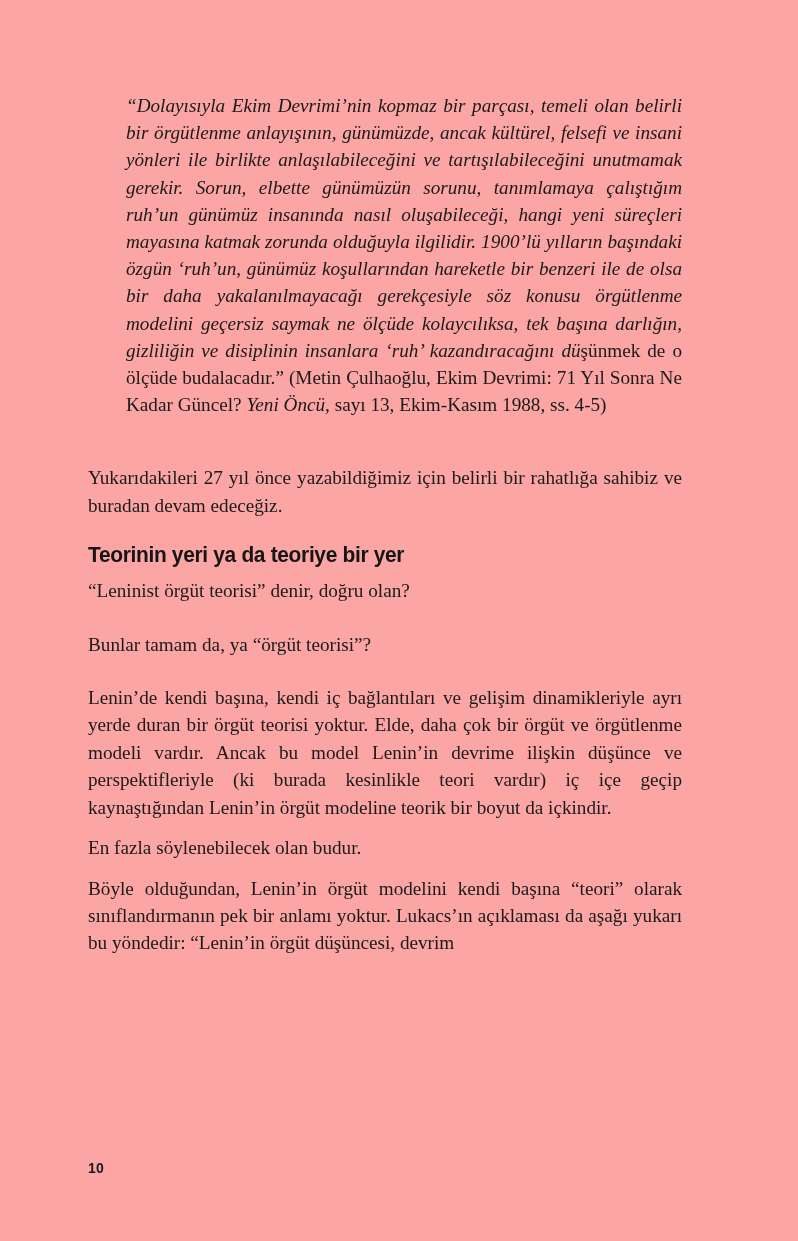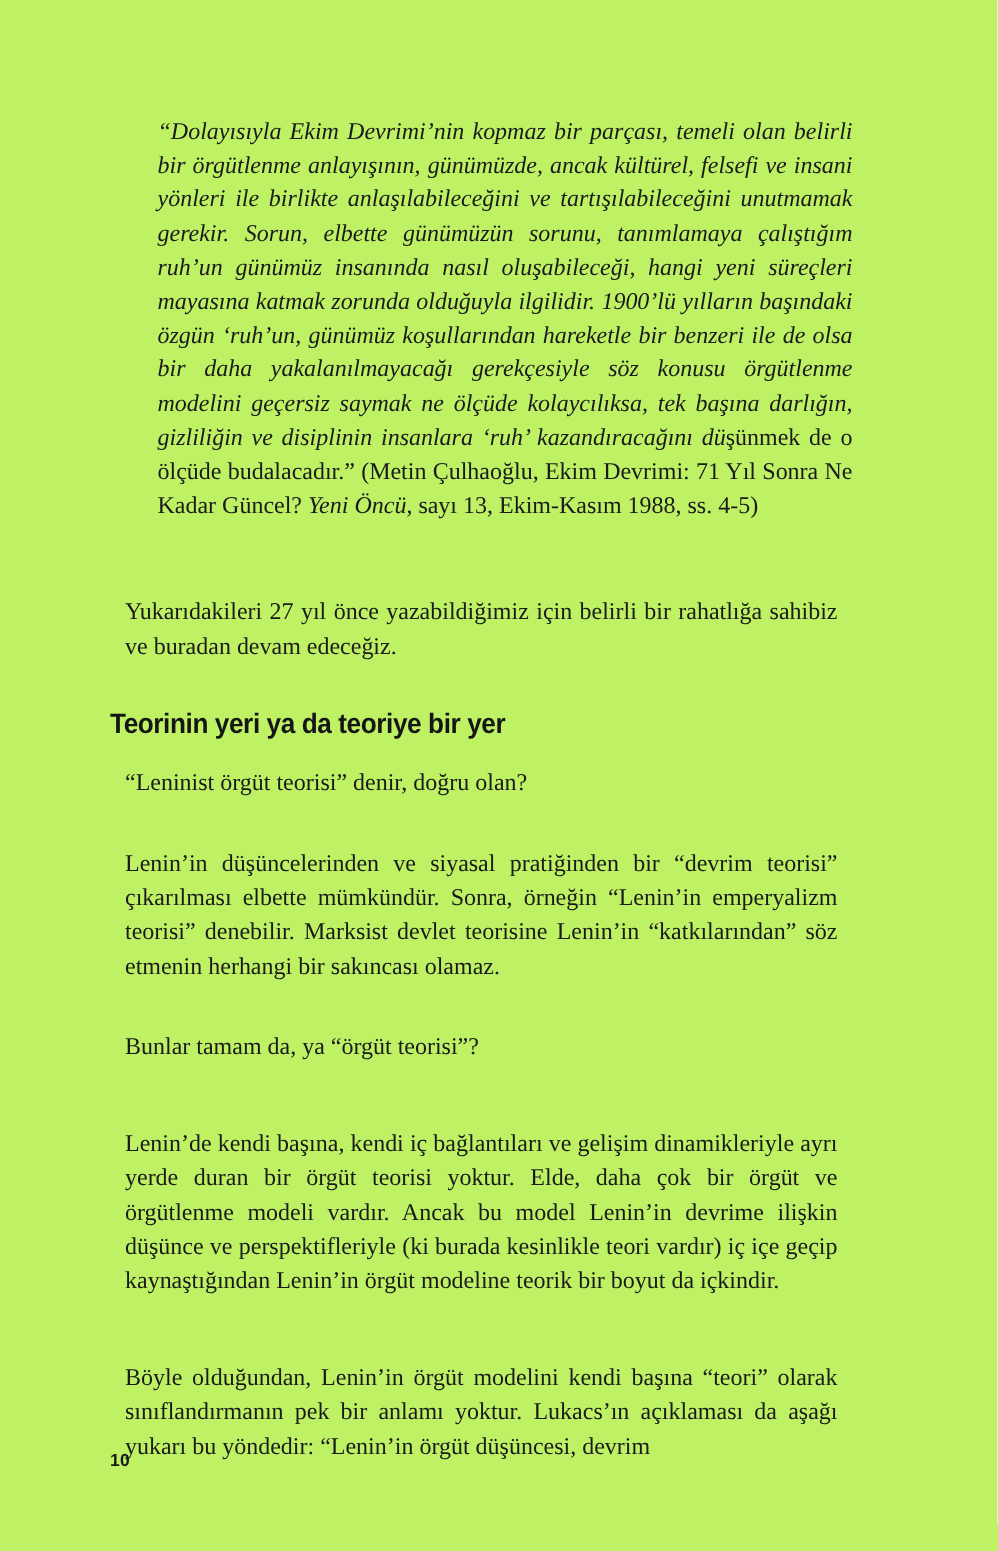--- a/index.html
+++ b/index.html
@@ -8,21 +8,21 @@
     background: #ffffff;
   }
   body {
     font-family: "Liberation Serif", "DejaVu Serif", serif;
     color: #1a1a1a;
   }
   .page {
     position: relative;
     width: 798px;
     height: 1241px;
-    background: #bef264;
+    background: #fca5a5;
     overflow: hidden;
     box-sizing: border-box;
   }
   .content {
     position: absolute;
     left: 88px;
     top: 92px;
     width: 594px;
   }
 
@@ -38,21 +38,21 @@
   }
   .blockquote .it {
     font-style: italic;
   }
   .blockquote .rm {
     font-style: normal;
   }
 
   
   .para {
-    margin: 12px;
+    margin: 0;
     font-size: 19.2px;
     line-height: 27.4px;
     text-align: justify;
     text-justify: inter-word;
     hyphens: none;
   }
   .gap-after-quote { height: 46px; }
   .gap-para { height: 13px; }
   .gap-before-heading { height: 22px; }
   .gap-after-heading { height: 8px; }
@@ -99,31 +99,31 @@
 
     <div class="gap-before-heading"></div>
 
     <h2 class="heading">Teorinin yeri ya da teoriye bir yer</h2>
 
     <div class="gap-after-heading"></div>
 
     <p class="para">“Leninist örgüt teorisi” denir, doğru olan?</p>
     <div class="gap-para"></div>
 
-    <p class="para">Lenin’in düşüncelerinden ve siyasal pratiğinden bir “devrim teorisi” çıkarılması elbette mümkündür. Sonra, örneğin “Lenin’in emperyalizm teorisi” denebilir. Marksist devlet teorisine Lenin’in “katkılarından” söz etmenin herhangi bir sakıncası olamaz.</p>
     <div class="gap-para"></div>
 
     <p class="para">Bunlar tamam da, ya “örgüt teorisi”?</p>
     <div class="gap-para"></div>
 
     <div class="gap-para"></div>
 
     <p class="para">Lenin’de kendi başına, kendi iç bağlantıları ve gelişim dinamikleriyle ayrı yerde duran bir örgüt teorisi yoktur.  Elde, daha çok bir örgüt ve örgütlenme modeli vardır. Ancak bu model Lenin’in devrime ilişkin düşünce ve perspektifleriyle (ki burada kesinlikle teori vardır) iç içe geçip kaynaştığından Lenin’in örgüt modeline teorik bir boyut da içkindir.</p>
     <div class="gap-para"></div>
 
+    <p class="para">En fazla söylenebilecek olan budur.</p>
     <div class="gap-para"></div>
 
     <p class="para">Böyle olduğundan, Lenin’in örgüt modelini kendi başına “teori” olarak sınıflandırmanın pek bir anlamı yoktur. Lukacs’ın açıklaması da aşağı yukarı bu yöndedir: “Lenin’in örgüt düşüncesi, devrim</p>
 
   </div>
 
   <div class="folio">10</div>
 
 </div>
 

